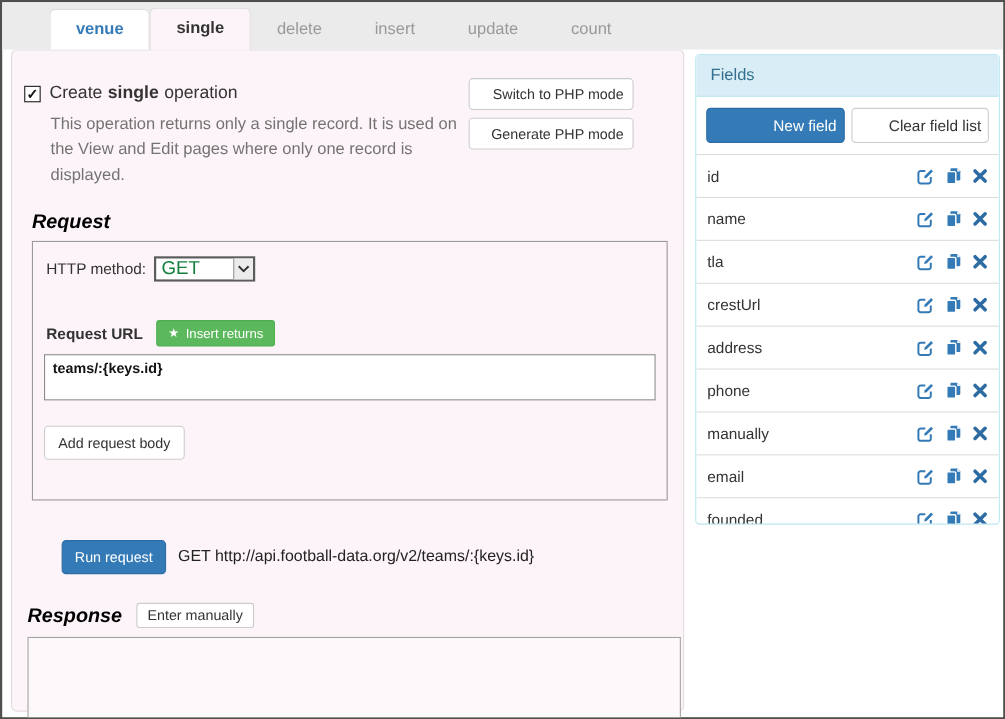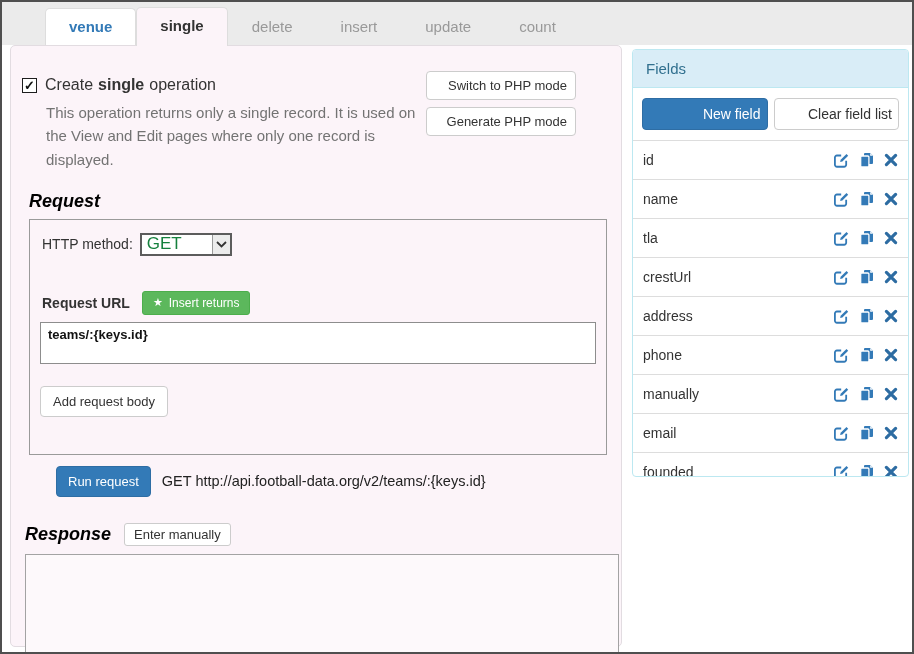--- a/index.html
+++ b/index.html
@@ -91,21 +91,21 @@
   }
   .btn-success .star { font-size:11px; }
   .url-input {
     width:100%; height:42px; resize:none;
     background:#fff; border:1px solid #8d8d8d;
     font-family:"Liberation Sans", sans-serif;
     font-size:13px; font-weight:bold; color:#111;
     padding:4px 7px; outline:none;
   }
   .add-body { margin-top:18px; padding:7px 12px; }
-  .run-row { display:flex; align-items:center; gap:11px; margin:11px 0 0 3px;padding-left:31px; }
+  .run-row { display:flex; align-items:center; gap:11px; margin:36px 0 0 3px;padding-left:31px; }
   .run-btn { font-size:13px; padding:7px 11px; border-radius:4px; }
   .preview { font-size:14.5px; color:#222; }
   .resp-row { display:flex; align-items:center; gap:13px; margin:26px 0 0 3px; }
   .enter-btn { padding:3px 9px; font-size:13px; border-radius:3px; }
   .resp-input {
     display:block; margin:8px 0 0 3px;
     width:594px; height:113px; resize:none;
     background:#fdf9fb; border:1px solid #a3a3a3; outline:none;
     font-family:"Liberation Sans", sans-serif; font-size:13px;
   }

